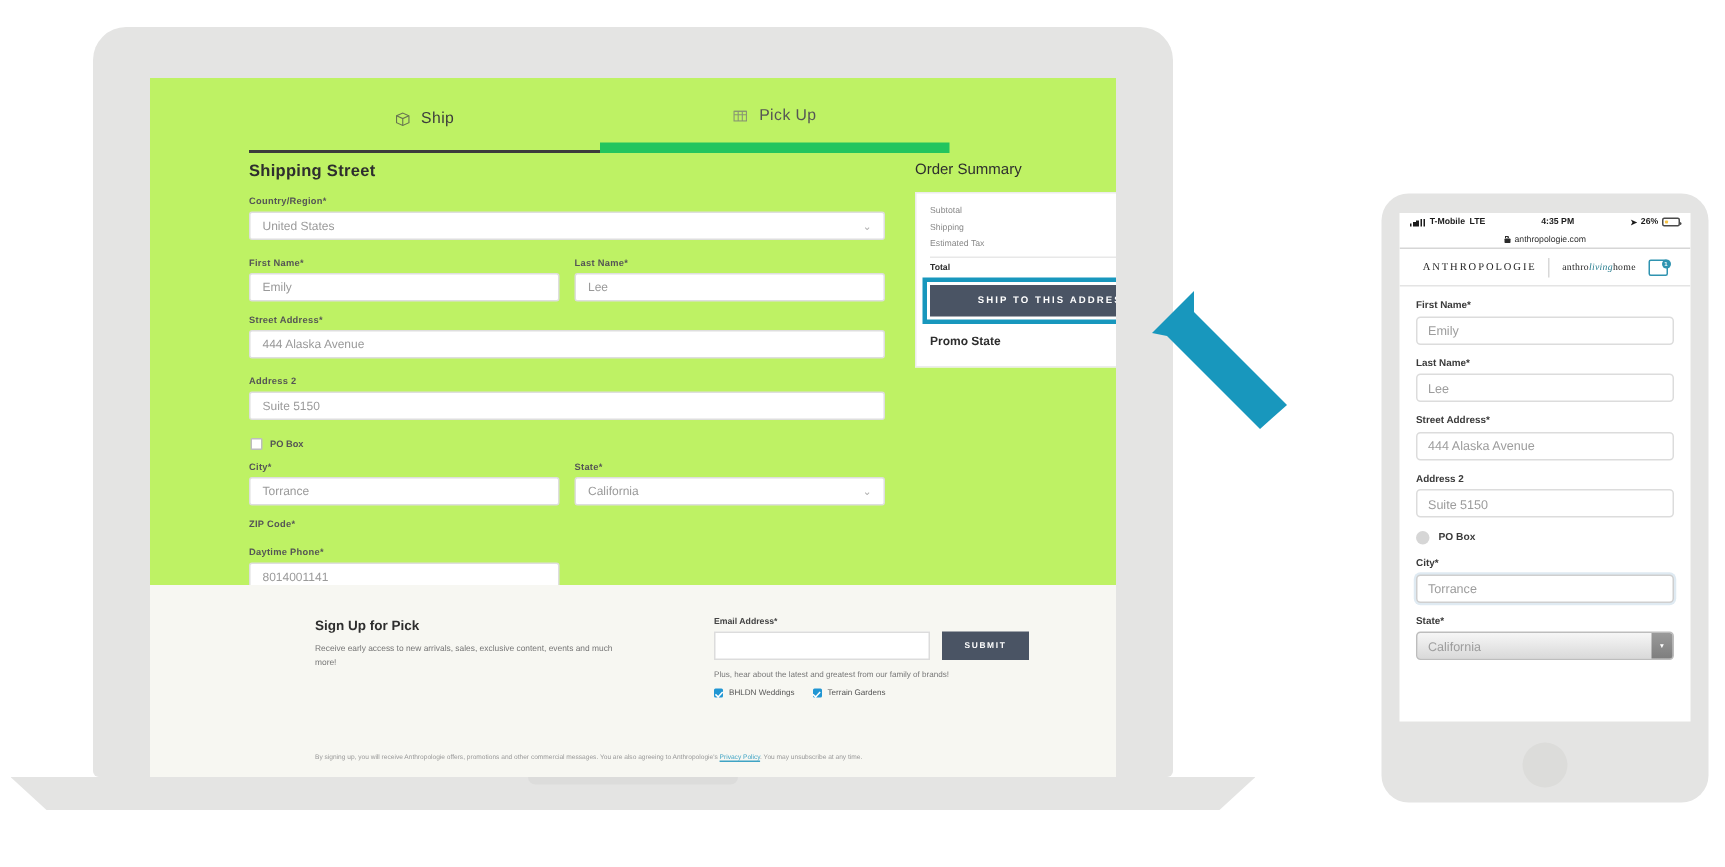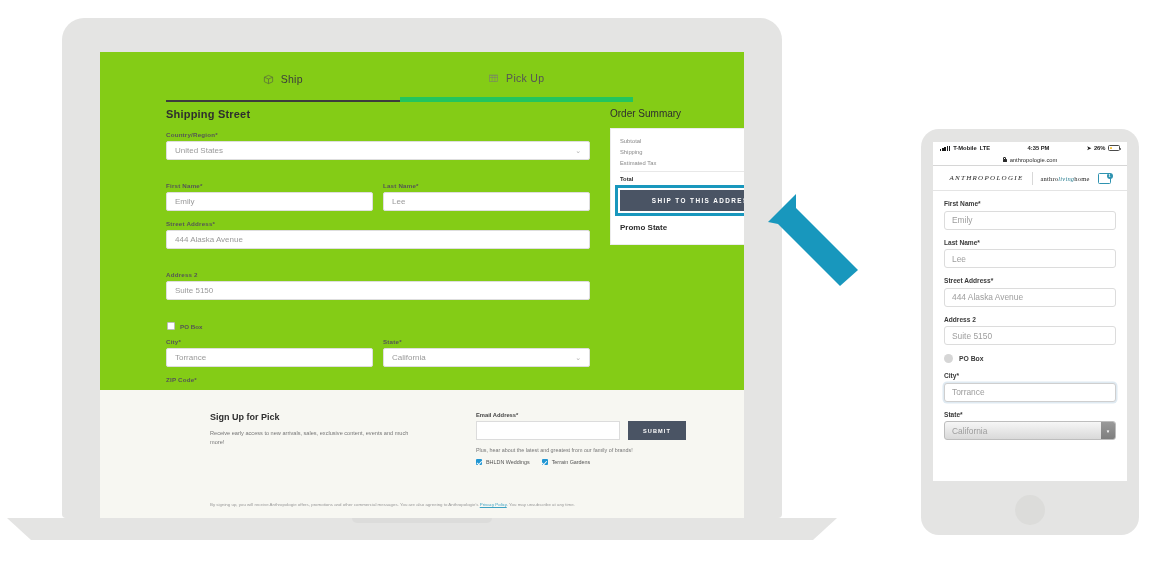--- a/index.html
+++ b/index.html
@@ -4,39 +4,39 @@
 <style>
   html,body{margin:0;padding:0;background:#ffffff;}
   body{width:1150px;height:578px;position:relative;overflow:hidden;
        font-family:"Liberation Sans", sans-serif;-webkit-font-smoothing:antialiased;}
 
   
   #laptop{position:absolute;left:62px;top:18px;width:720px;height:500px;}
   #laptop-lid{position:absolute;left:0;top:0;width:720px;height:500px;
       background:#e4e4e3;border-radius:22px 22px 4px 4px;}
   #laptop-screen{position:absolute;left:38px;top:34px;width:644px;height:466px;
-      background:#84cc16;overflow:hidden;}
+      background:#bef264;overflow:hidden;}
   #laptop-base{position:absolute;left:-55px;top:500px;width:830px;height:22px;
       background:#e4e4e3;border-radius:0 0 9px 9px;
       clip-path:polygon(0 0,830px 0,806px 100%,24px 100%);}
   #laptop-notch{position:absolute;left:290px;top:500px;width:140px;height:5px;
       background:#dcdcdb;border-radius:0 0 5px 5px;}
 
   
   .tabs{position:absolute;left:66px;top:14px;width:467px;height:36px;display:flex;}
   .tab{flex:1;display:flex;align-items:center;justify-content:center;gap:7px;
        font-size:10.5px;color:#3c3c3c;letter-spacing:.3px;padding-bottom:8px;}
   .tab.active{border-bottom:2px solid #3c3c3c;}
-  .tab.inactive{border-bottom:5px solid #22c55e;color:#555;}
+  .tab.inactive{border-bottom:7px solid #22c55e;color:#555;}
   .tabicon{width:11px;height:11px;display:inline-block;opacity:.75;}
 
   
   .form-col{position:absolute;left:66px;top:56px;width:424px;}
   .sec-title{font-size:11px;font-weight:bold;color:#2e2e2e;letter-spacing:.2px;margin-bottom:11px;}
-  .fld{margin-bottom:22px;}
+  .fld{margin-bottom:12px;}
   .fld label{display:block;font-size:6.2px;font-weight:bold;color:#555;margin-bottom:3px;letter-spacing:.2px;}
   .inp{height:19px;border:1px solid #dedede;background:#fff;border-radius:2px;
        display:flex;align-items:center;padding:0 8px;font-size:8px;color:#9a9a9a;
        box-sizing:border-box;}
   .inp.sel{justify-content:space-between;}
   .caret{font-size:7px;color:#b0b0b0;}
   .row2{display:flex;gap:10px;}
   .row2 .fld{flex:1;margin-bottom:9px;}
   .half{width:207px;}
   .chkrow{display:flex;align-items:center;gap:5px;margin:2px 0 8px 1px;}
@@ -99,21 +99,21 @@
   .pbatt i{display:block;height:100%;width:28%;background:#f6c344;border-radius:.5px;}
   .pbatt:after{content:"";position:absolute;right:-2px;top:1.8px;width:1px;height:2px;background:#4a4a4a;border-radius:0 1px 1px 0;}
   .purl{height:11px;display:flex;align-items:center;justify-content:center;gap:3px;
       font-size:5.8px;color:#2b2b2b;border-bottom:1px solid #d6d6d6;}
   .plock{width:4px;height:5px;position:relative;}
   .plock:before{content:"";position:absolute;left:0;bottom:0;width:4px;height:3px;background:#2b2b2b;border-radius:.5px;}
   .plock:after{content:"";position:absolute;left:0.8px;top:0;width:2.4px;height:2.4px;
       border:0.8px solid #2b2b2b;border-bottom:none;border-radius:1.4px 1.4px 0 0;box-sizing:border-box;}
   .pbrand{height:24px;display:flex;align-items:center;justify-content:center;gap:8px;
       border-bottom:1px solid #e4e4e4;}
-  .pbrand-a{font-family:"Liberation Serif", serif;font-size:7px;letter-spacing:1.3px;color:#1e1e1e;font-style:italic;}
+  .pbrand-a{font-family:"Liberation Serif", serif;font-size:7px;letter-spacing:1.3px;color:#1e1e1e;}
   .pbrand-div{width:1px;height:13px;background:#d8d8d8;}
   .pbrand-b{font-family:"Liberation Serif", serif;font-size:6.5px;color:#1e1e1e;letter-spacing:.2px;}
   .pbrand-b em{font-style:italic;color:#2b7f91;}
   .pbag{position:relative;width:11px;height:9px;border:1.2px solid #2f93b0;border-radius:1.5px;}
   .pbag:after{content:"1";position:absolute;right:-3px;top:-1px;width:6px;height:6px;border-radius:50%;
       background:#2f93b0;color:#fff;font-size:4px;line-height:6px;text-align:center;font-weight:bold;}
   .pform{padding:9px 11px 0;}
   .pfld{margin-bottom:9px;}
   .pfld label{display:block;font-size:6.6px;font-weight:bold;color:#3a3a3a;margin-bottom:3.5px;}
   .pinp{height:19px;border:1px solid #dcdcdc;background:#fff;border-radius:3px;

